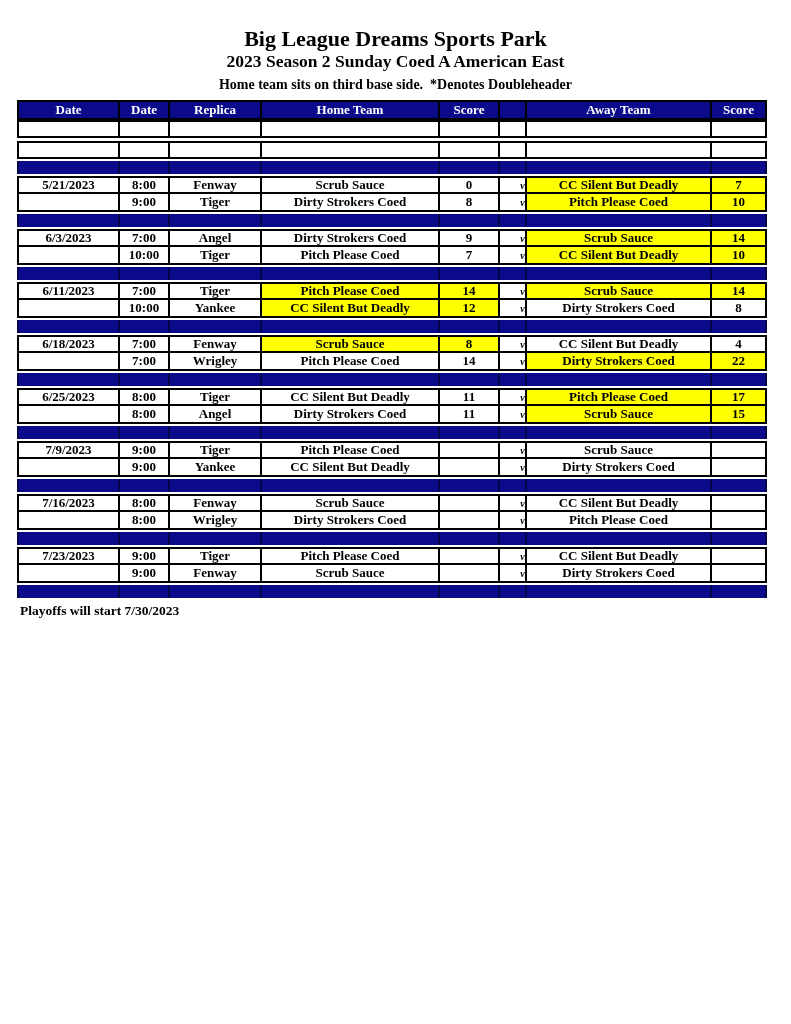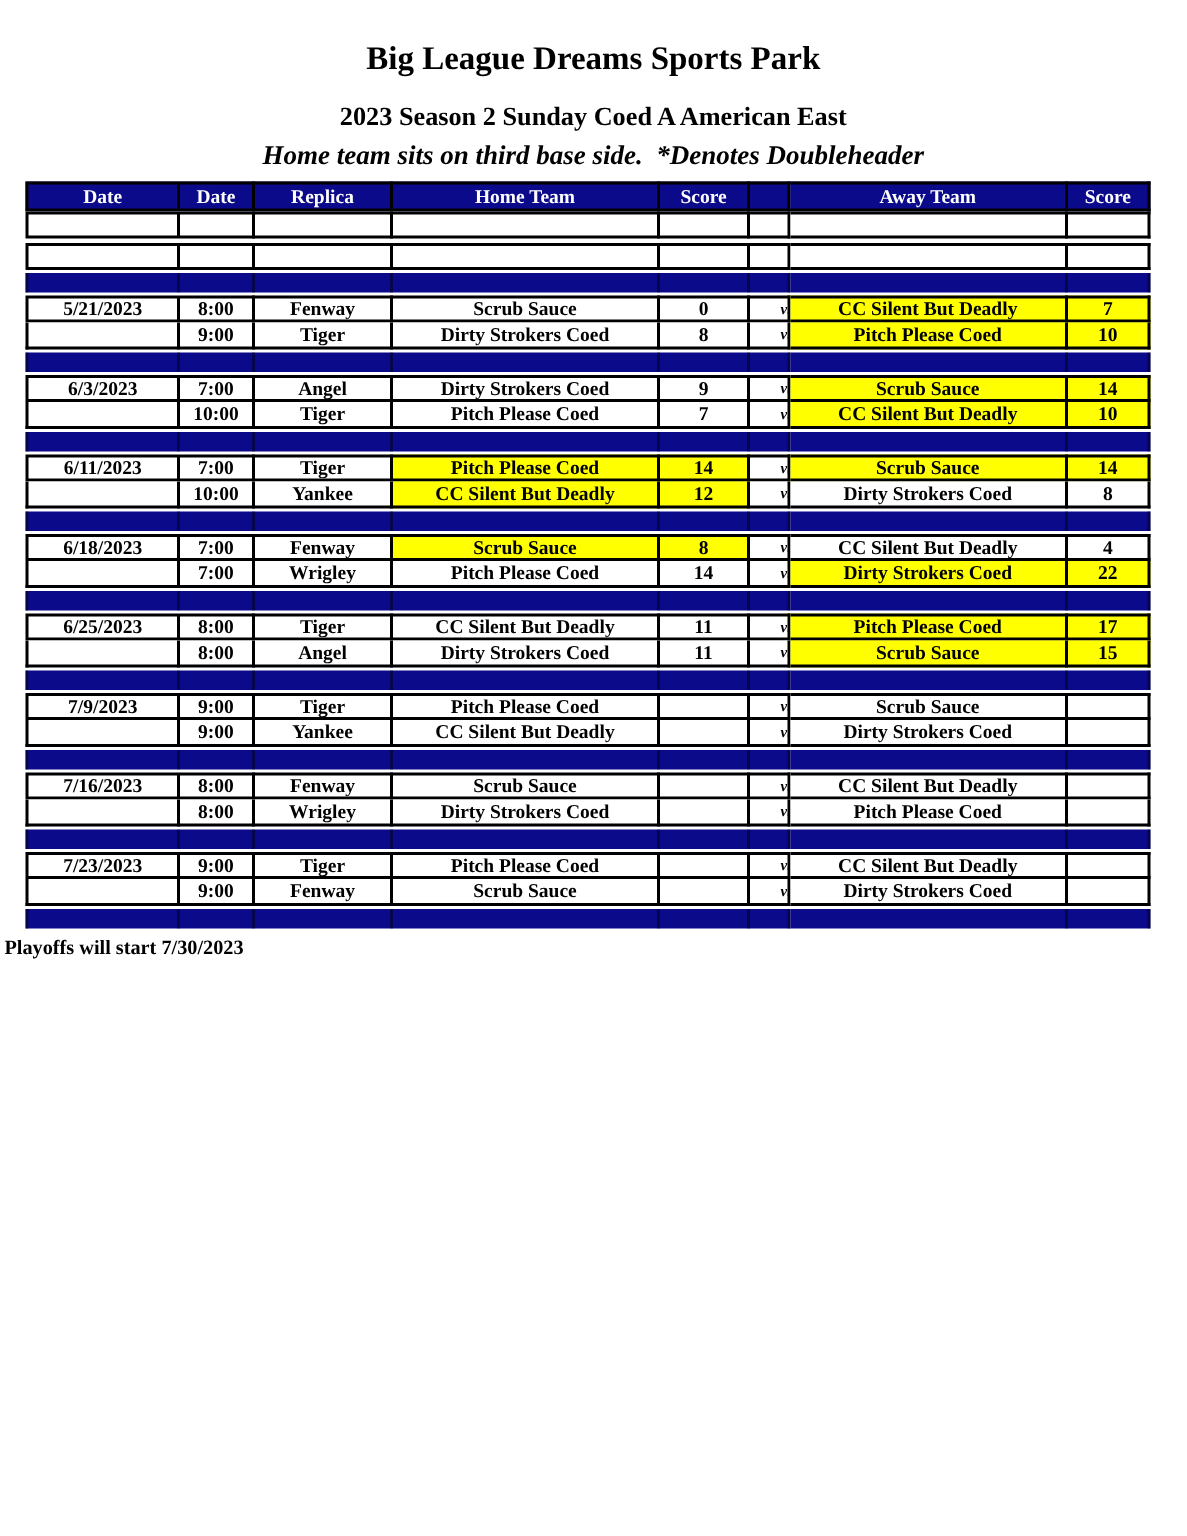--- a/index.html
+++ b/index.html
@@ -6,22 +6,22 @@
   html, body { background: #ffffff; }
   body {
     width: 791px; height: 1024px;
     font-family: "Liberation Serif", serif;
     font-weight: 700;
     color: #000;
     overflow: hidden;
   }
   .titles { text-align: center; padding-top: 26px; }
   .page-title   { font-size: 22px; line-height: 1.15; }
-  .page-subtitle{ font-size: 17.5px; line-height: 1.2; margin-top: 16px; }
-  .page-note    { font-size: 18px; font-style: italic; margin-top: 5px; white-space: pre; }
+  .page-subtitle{ font-size: 17.5px; line-height: 1.2; margin-top: 0; }
+  .page-note    { font-size: 14px; margin-top: 5px; white-space: pre; }
 
   .table-wrap { width: 654px; margin: 7px 0 0 17px; }
 
   .grid-row {
     display: grid;
     grid-template-columns: 103px 50px 92px 178px 60px 27px 185px 55px;
     width: 750px;
   }
   .cell {
     display: flex; align-items: center; justify-content: center;
@@ -61,21 +61,21 @@
   
   .game-pair { margin-top: 2px; }
   .game-row { height: 18px; }
   .game-pair .game-row:first-child .cell { border-top: 2px solid var(--border); }
   .game-row .cell { border-bottom: 2px solid var(--border); }
 
   .cell.vs { font-size: 10px; font-style: italic; padding-left: 24px; }
   .cell.hl { background: var(--highlight); }
 
   .footer-note {
-    margin: 5px 0 0 3px;
+    margin: 5px 0 0 20px;
     font-size: 13.5px;
   }
 </style>
 </head>
 <body>
 
 <div class="titles">
   <div class="page-title">Big League Dreams Sports Park</div>
   <div class="page-subtitle">2023 Season 2 Sunday Coed A American East</div>
   <div class="page-note">Home team sits on third base side.  *Denotes Doubleheader</div>

